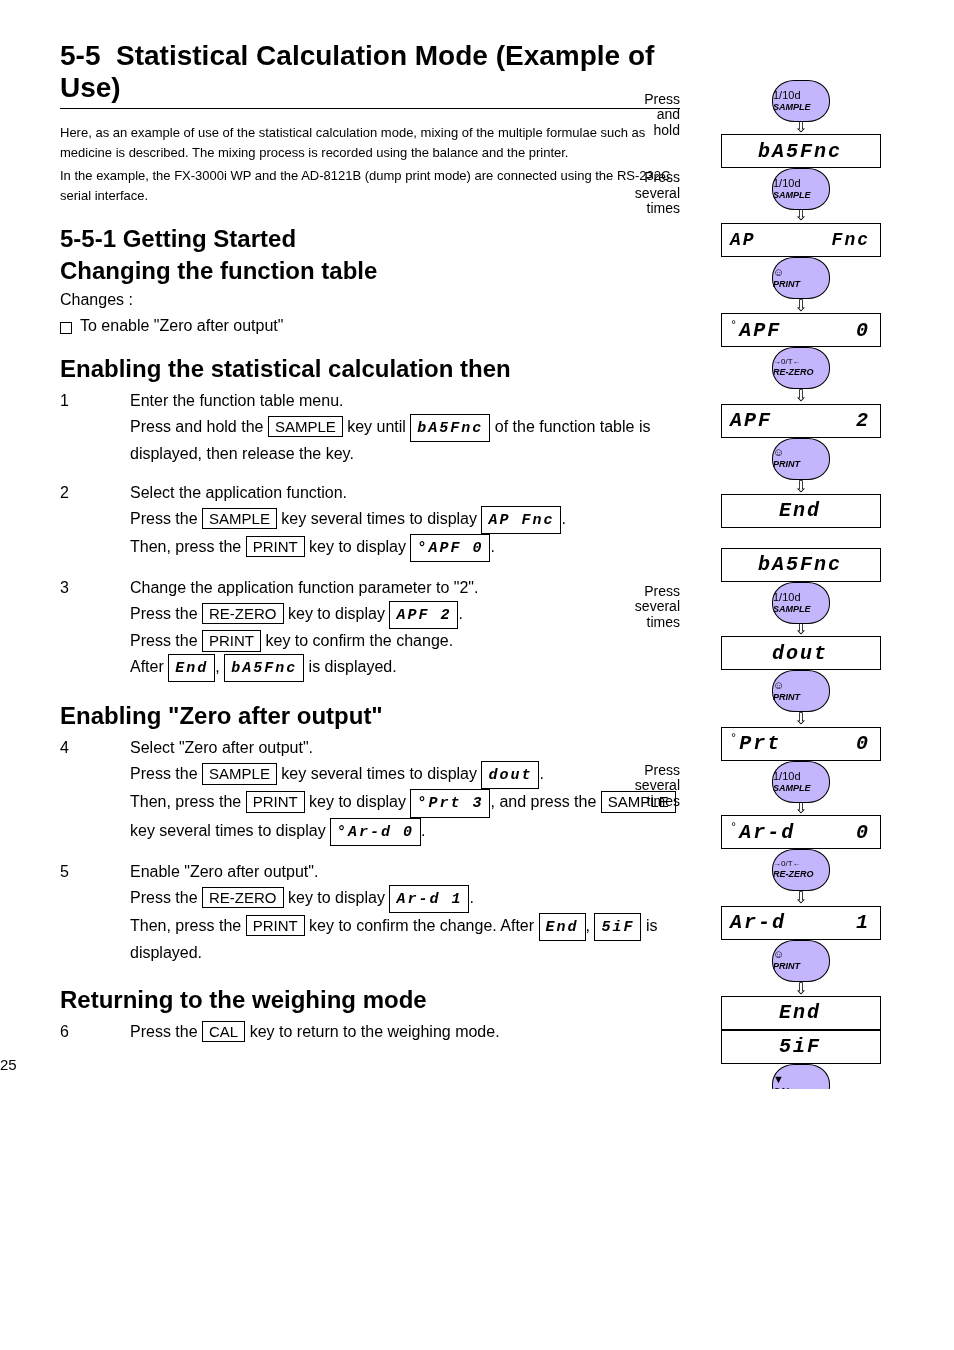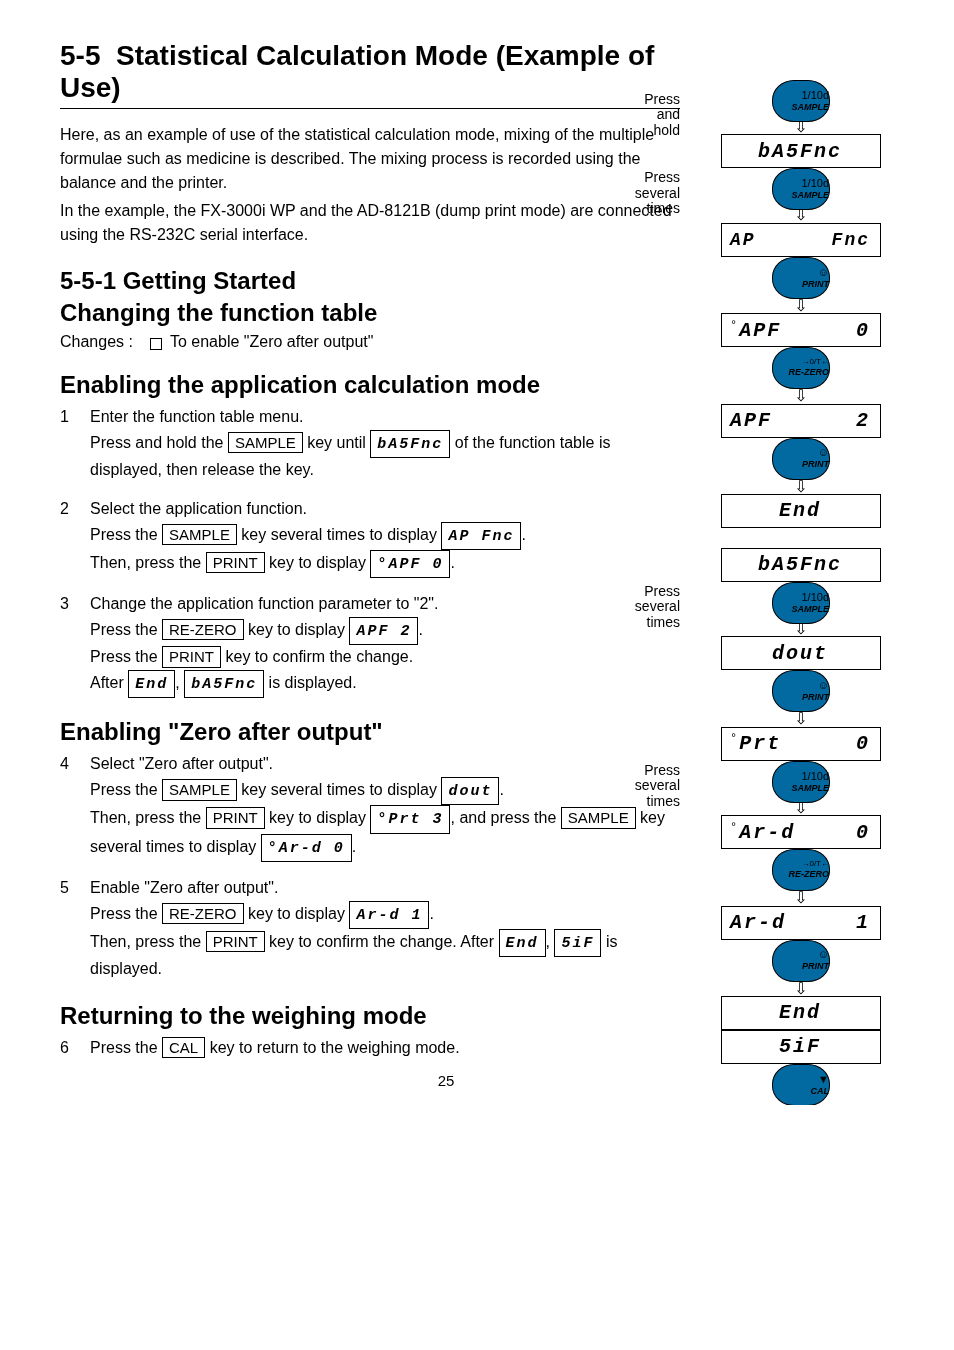--- a/index.html
+++ b/index.html
@@ -43,30 +43,31 @@
     font-family: "Trebuchet MS", "Arial", sans-serif;
     font-weight: 700;
     font-size: 24px;
     margin: 20px 0 4px 0;
   }
   h2.sub-title.tight {
     margin-top: 2px;
   }
   p.intro {
     font-family: Arial, Helvetica, sans-serif;
-    font-size: 16px;
+    font-size: 13px;
     line-height: 1.5;
     margin: 4px 0;
   }
   .changes-row {
     font-family: Arial, Helvetica, sans-serif;
     font-size: 16px;
     display: flex;
-    gap: 17px;
+    gap: 8px;
     margin-top: 6px;
+    flex-direction: column;
   }
   .changes-label {
     white-space: nowrap;
   }
   .changes-items {
     display: flex;
     flex-direction: column;
   }
   .bullet-row {
     display: flex;
@@ -86,20 +87,21 @@
     margin: 6px 0 14px 0;
     display: flex;
     gap: 10px;
   }
   .step-num {
     width: 20px;
     flex: 0 0 auto;
   }
   .step-body {
     flex: 1 1 auto;
+    margin-left: 40px;
   }
   .kbox {
     display: inline-block;
     border: 1px solid #000;
     padding: 0 6px;
     font-family: Arial, Helvetica, sans-serif;
     font-size: 15px;
     line-height: 1.3;
     vertical-align: baseline;
   }
@@ -154,45 +156,44 @@
     vertical-align: top;
     font-size: 12px;
   }
   .keycap {
     width: 56px;
     height: 40px;
     border: 1.2px solid #000;
     border-radius: 22px / 20px;
     display: flex;
     flex-direction: column;
-    align-items: flex-end;
+    align-items: flex-start;
     justify-content: center;
     font-size: 9px;
     line-height: 1.05;
     font-style: italic;
     font-weight: 700;
-    background: #0369a1;
+    background: #c4b5fd;
   }
   .keycap .top {
     font-style: normal;
     font-weight: 400;
     font-size: 11px;
     line-height: 1;
     margin-bottom: 2px;
   }
   .arrow-down {
     font-size: 16px;
     line-height: 0.9;
   }
   .pagenum {
     position: absolute;
     bottom: 16px;
     left: 0;
     width: 892px;
-    text-align: center;
     font-family: Arial, Helvetica, sans-serif;
     font-size: 15px;
   }
   .return-text {
     font-size: 14px;
     text-align: center;
     margin-top: 4px;
   }
   .gap-lg { height: 20px; }
 </style>
@@ -219,21 +220,21 @@
     <div class="changes-row">
       <span class="changes-label">Changes :</span>
       <div class="changes-items">
         <div class="bullet-row">
           <span class="bullet-box"></span>
           <span>To enable "Zero after output"</span>
         </div>
       </div>
     </div>
 
-    <h2 class="sub-title">Enabling the application calculation mode</h2>
+    <h2 class="sub-title">Enabling the statistical calculation then</h2>
 
     <div class="step">
       <div class="step-num">1</div>
       <div class="step-body">
         <span>Enter the function table menu.</span><br>
         <span>Press and hold the </span>
         <span class="kbox">SAMPLE</span>
         <span> key until </span>
         <span class="segbox"><span class="seg">bA5Fnc</span></span>
         <span> of the function table is displayed, then release the key.</span>

